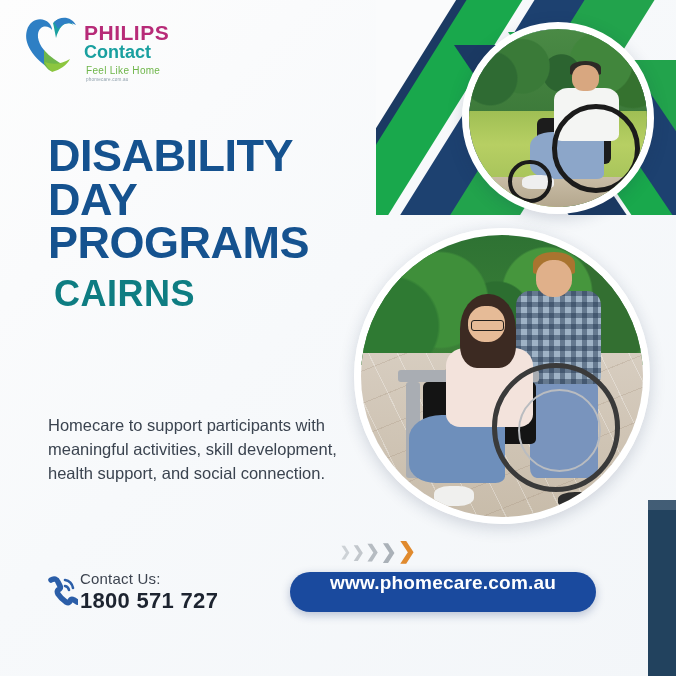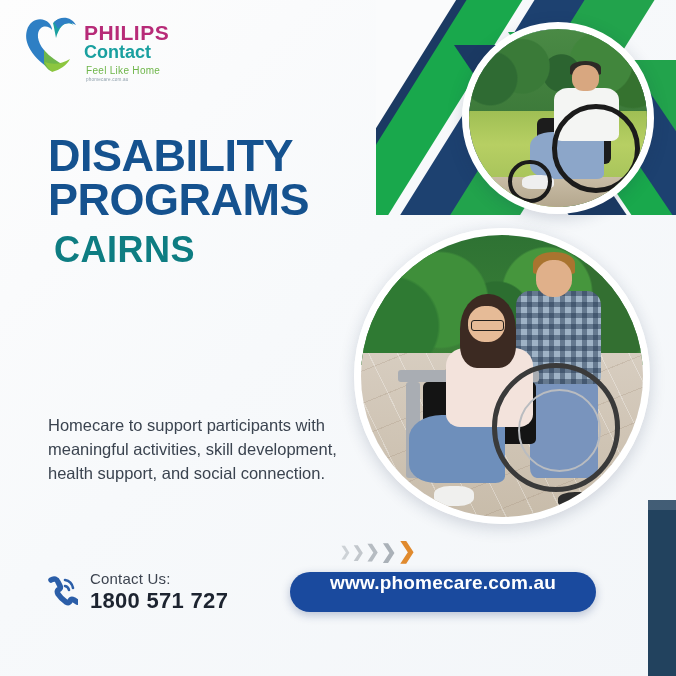--- a/index.html
+++ b/index.html
@@ -200,21 +200,21 @@
     position:absolute;left:340px;top:540px;
     display:flex;align-items:center;gap:1px;
   }
   .chevrons span{
     display:inline-block;font-weight:bold;line-height:1;
   }
 
   
   .contact{
     position:absolute;left:44px;top:570px;
-    display:flex;align-items:center;gap:12px;
+    display:flex;align-items:center;gap:2px;
   }
   .phone-icon{width:34px;height:34px;flex:0 0 34px;}
   .contact-label{
     font-size:15px;color:#3d4450;margin:0 0 1px 0;letter-spacing:.2px;
   }
   .contact-number{
     font-size:22px;font-weight:bold;color:#1d2430;margin:0;letter-spacing:.3px;
   }
 
   
@@ -307,20 +307,21 @@
     <div class="logo-txt">
       <p class="brand-1">PHILIPS</p>
       <p class="brand-2">Contact</p>
       <p class="brand-3">Feel Like Home</p>
       <p class="brand-4">phomecare.com.au</p>
     </div>
   </div>
 
   <div class="headline">
     <p class="h-line">DISABILITY</p>
+    <p class="h-line">DAY</p>
     <p class="h-line">PROGRAMS</p>
     <p class="h-sub">CAIRNS</p>
   </div>
 
   <p class="body-copy">Homecare to support participants with meaningful activities, skill development, health support, and social connection.</p>
 
   <div class="chevrons">
     <span style="font-size:13px;color:#cdd2d6;">❯</span>
     <span style="font-size:15px;color:#c2c7cc;">❯</span>
     <span style="font-size:17px;color:#b6bcc2;">❯</span>

